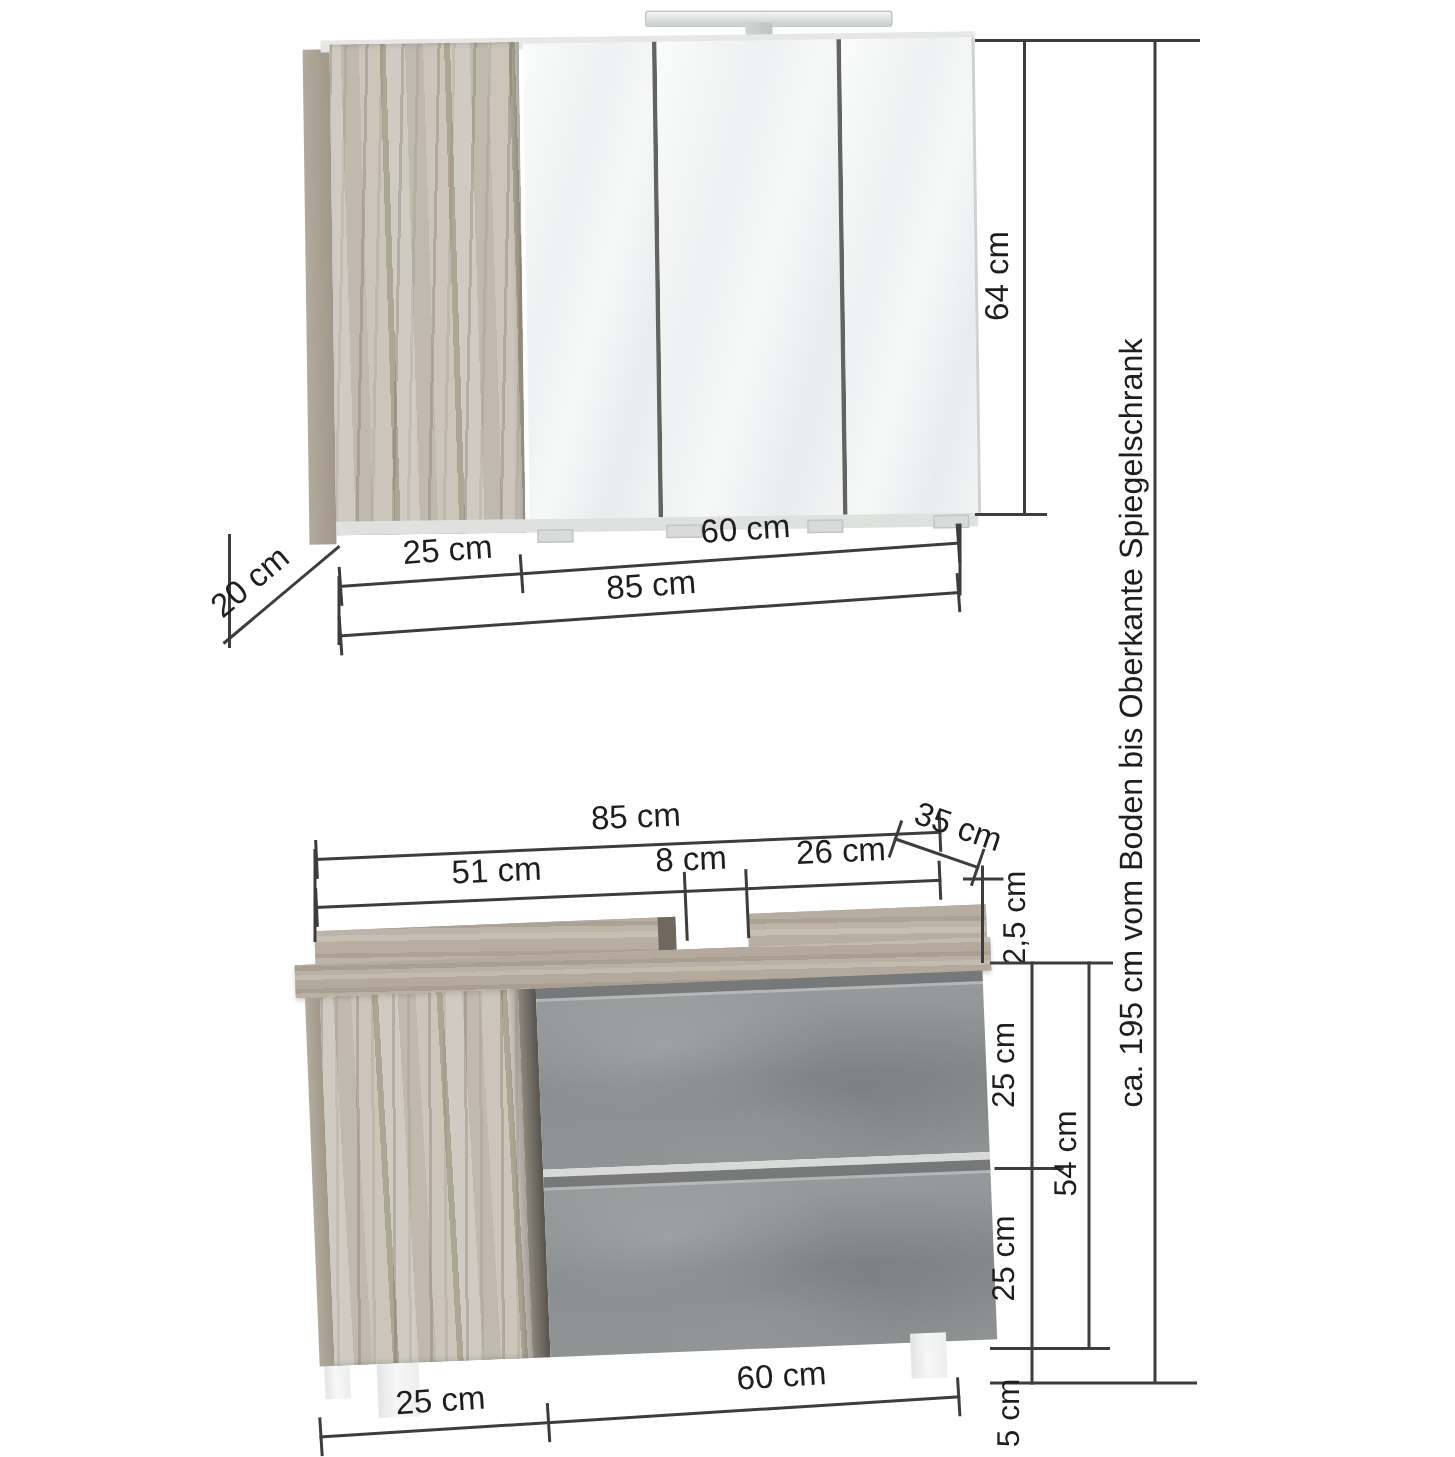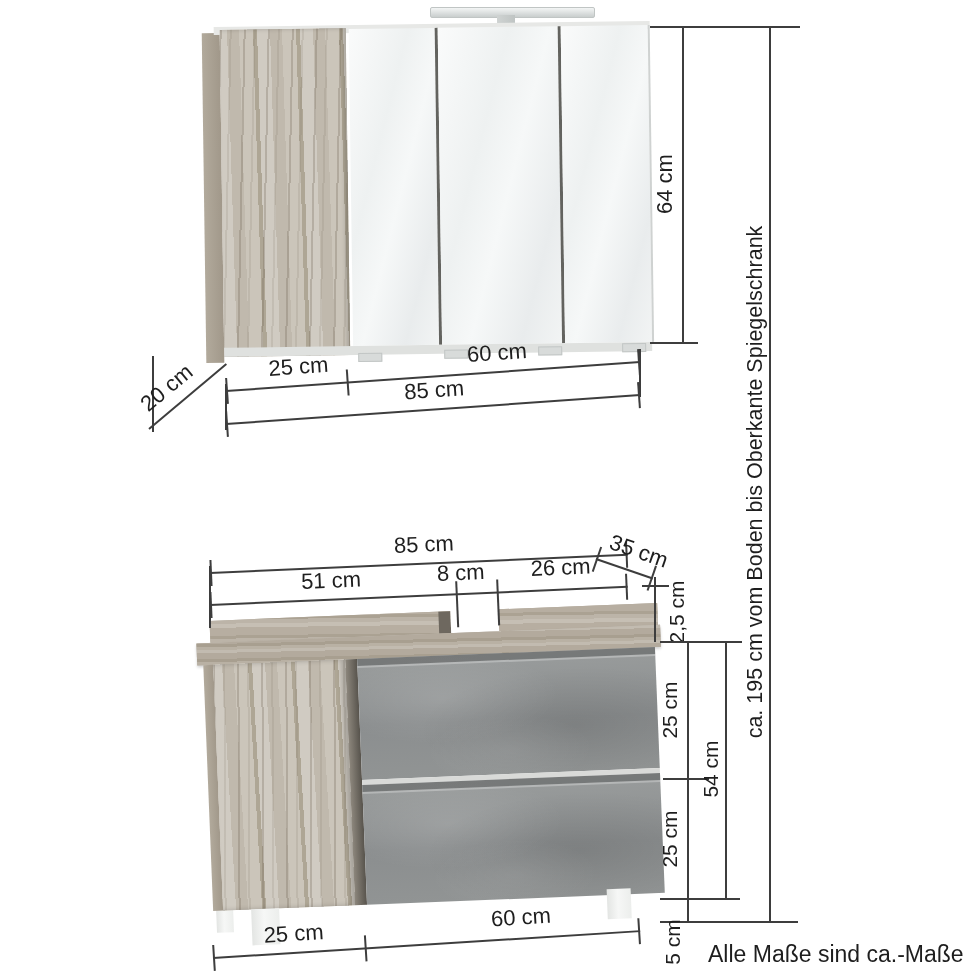--- a/index.html
+++ b/index.html
@@ -178,15 +178,14 @@
   <div class="vlab" style="left:673px;top:942px;">5 cm</div>
 
   <div class="dl" style="left:213px;top:957px;width:428px;transform:rotate(-3.6deg);">
     <div class="tk" style="left:0;"></div>
     <div class="tk" style="left:152px;"></div>
     <div class="tk" style="left:426px;"></div>
     <div class="dlab" style="left:52px;top:-31px;">25 cm</div>
     <div class="dlab" style="left:280px;top:-33px;">60 cm</div>
   </div>
 
-  <div class="note" style="left:708px;top:941px;">Alle Maße sind ca.-Maße</div>
 
 </div>
 
 </body></html>

